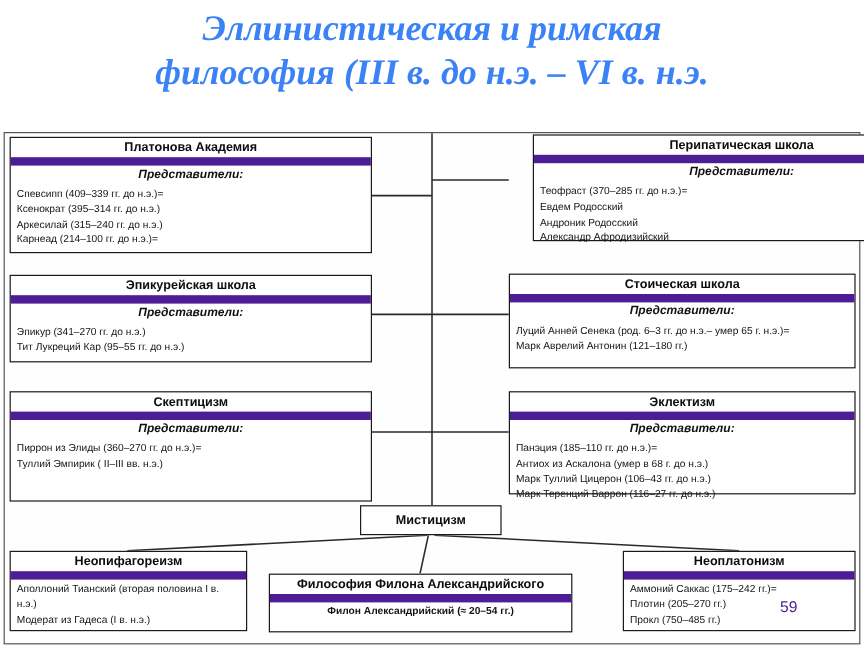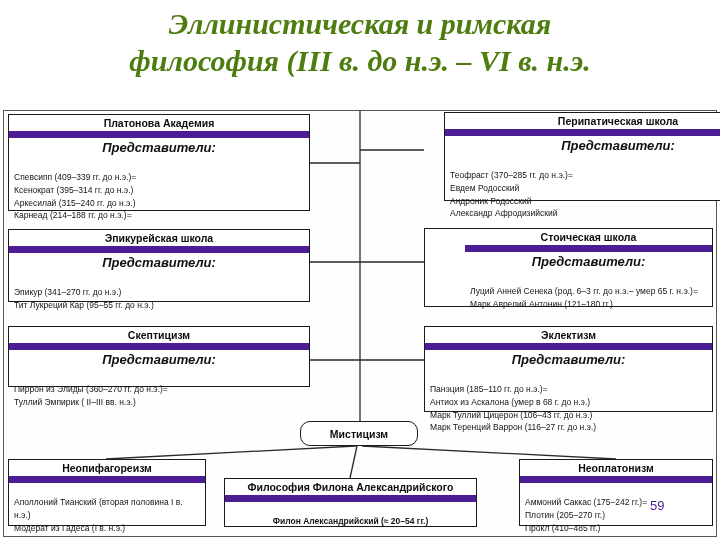--- a/index.html
+++ b/index.html
@@ -9,21 +9,21 @@
     font-family:"Liberation Sans", sans-serif;
     color:#111;
   }
   .slide { position:relative; width:720px; height:540px; background:#fff; overflow:hidden; }
 
   .title {
     position:absolute; top:6px; left:0; width:100%;
     text-align:center;
     font-family:"Liberation Serif", serif;
     font-weight:bold; font-style:italic;
-    font-size:30px; line-height:1.22; color:#4d7c0f;
+    font-size:30px; line-height:1.22; color:#3b82f6;
   }
 
   .frame {
     position:absolute; left:3px; top:110px; width:714px; height:427px;
     border:1px solid #555; background:#fefefe;
   }
 
   svg.connectors {
     position:absolute; left:0; top:0; width:720px; height:540px;
     pointer-events:none;
@@ -32,36 +32,36 @@
 
   .box {
     position:absolute; border:1.6px solid #1a1a1a; background:#fff;
   }
   .box h3 {
     font-size:10.5px; font-weight:bold; text-align:center;
     padding:2px 2px 2px 2px; color:#0d0d0d;
     border-bottom:7px solid #4c1d95;
   }
   .box .sub {
-    font-size:13px; font-weight:bold; font-style:italic;
+    font-size:10px; font-weight:bold; font-style:italic;
     text-align:center; padding:2px 0 3px 0;
   }
-  .box .members { padding:1px 5px 3px 5px;margin-top:12px; }
+  .box .members { padding:1px 5px 3px 5px; }
   .box .member { font-size:8.5px; line-height:1.5; color:#141414; }
   .box .member.center { text-align:center;font-weight:bold; }
 
   .b-l1 { left:8px;   top:114px; width:302px; height:97px; }
   .b-l2 { left:8px;   top:229px; width:302px; height:73px; }
-  .b-l3 { left:8px;   top:326px; width:302px; height:61px; }
+  .b-l3 { left:8px;   top:326px; width:302px; height:92px; }
   .b-r1 { left:444px; top:112px; width:348px; height:89px; }
-  .b-r2 { left:424px; top:228px; width:289px; height:79px;padding-left:40px; }
+  .b-r2 { left:424px; top:228px; width:289px; height:79px; }
   .b-r3 { left:424px; top:326px; width:289px; height:86px; }
 
   .b-myst { left:300px; top:421px; width:118px; height:25px;
-            display:flex; align-items:center; justify-content:center;border-radius:10px; }
+            display:flex; align-items:center; justify-content:center; }
   .b-myst h3 { border-bottom:none; padding:0; width:100%; }
 
   .b-b1 { left:8px;   top:459px; width:198px; height:67px; }
   .b-b2 { left:224px; top:478px; width:253px; height:49px; }
   .b-b3 { left:519px; top:459px; width:194px; height:67px; }
 
   .page-number {
     position:absolute; left:650px; top:498px;
     font-size:13px; color:#4c1d95;
   }
@@ -91,21 +91,21 @@
     <line x1="362" y1="446" x2="616" y2="459"></line>
   </svg>
 
   <div class="box b-l1">
     <h3>Платонова Академия</h3>
     <div class="sub">Представители:</div>
     <div class="members">
       <div class="member">Спевсипп (409–339 гг. до н.э.)=</div>
       <div class="member">Ксенократ (395–314 гг. до н.э.)</div>
       <div class="member">Аркесилай (315–240 гг. до н.э.)</div>
-      <div class="member">Карнеад (214–188 гг. до н.э.)=</div>
+      <div class="member">Карнеад (214–100 гг. до н.э.)=</div>
     </div>
   </div>
 
   <div class="box b-r1">
     <h3>Перипатическая школа</h3>
     <div class="sub">Представители:</div>
     <div class="members">
       <div class="member">Теофраст (370–285 гг. до н.э.)=</div>
       <div class="member">Евдем Родосский</div>
       <div class="member">Андроник Родосский</div>
@@ -168,19 +168,19 @@
     <div class="members">
       <div class="member center">Филон Александрийский (≈ 20–54 гг.)</div>
     </div>
   </div>
 
   <div class="box b-b3">
     <h3>Неоплатонизм</h3>
     <div class="members">
       <div class="member">Аммоний Саккас (175–242 гг.)=</div>
       <div class="member">Плотин (205–270 гг.)</div>
-      <div class="member">Прокл (410–485 гг.)</div>
+      <div class="member">Прокл (750–485 гг.)</div>
     </div>
   </div>
 
   <div class="page-number">59</div>
 
 </div>
 
 </body></html>

